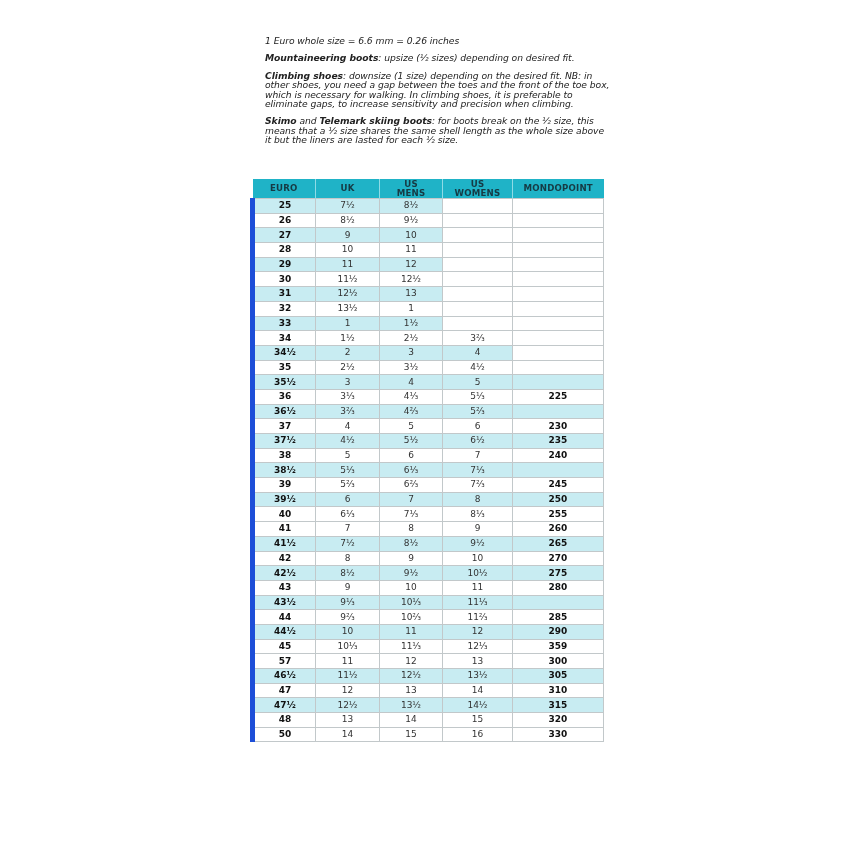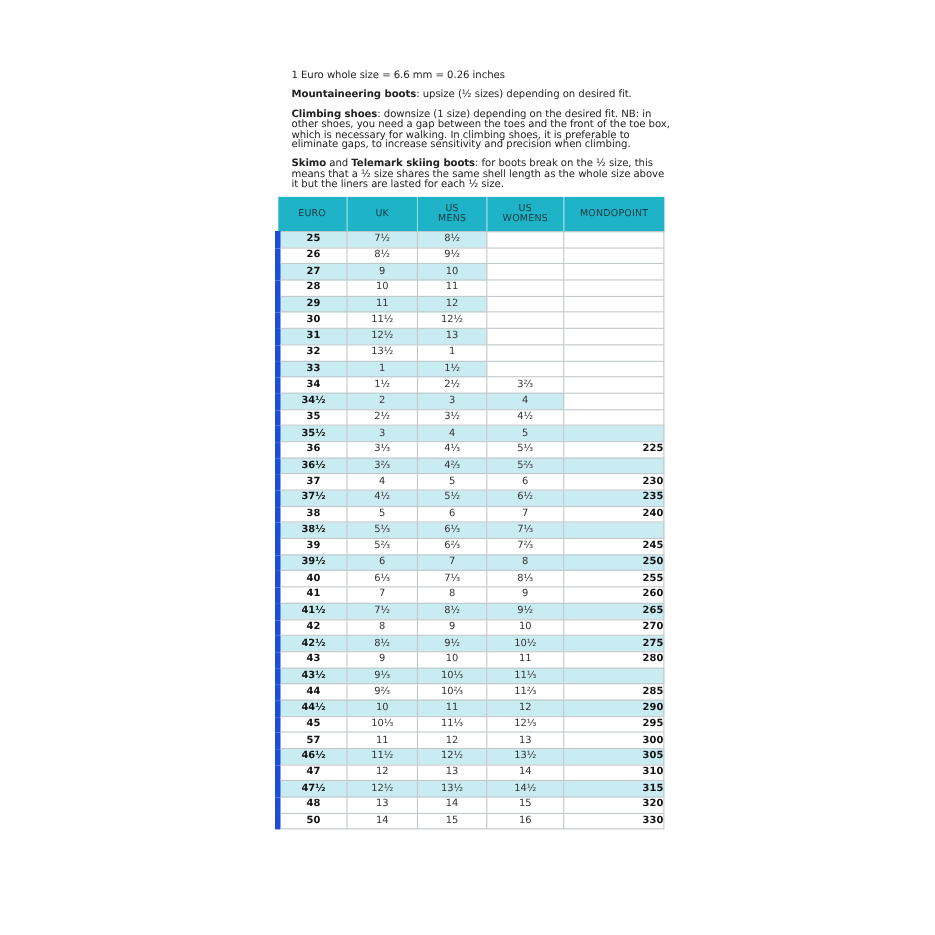--- a/index.html
+++ b/index.html
@@ -1,25 +1,25 @@
 <!DOCTYPE html>
 <html><head>
 <meta charset="utf-8">
 <style>
   html, body { margin: 0; padding: 0; background: #ffffff; }
   body { width: 850px; height: 850px; position: relative; font-family: "DejaVu Sans", sans-serif; color: #222; }
-  .notes { position: absolute; left: 265px; top: 64px; width: 345px; font-size: 9.2px; line-height: 9.4px; letter-spacing: -0.05px; }
+  .notes { position: absolute; left: 265px; top: 36px; width: 345px; font-size: 9.2px; line-height: 9.4px; letter-spacing: -0.05px; font-style: italic; }
   .notes p { margin: 0 0 8px 0; }
   .notes b { font-weight: bold; }
   table.size { position: absolute; left: 250px; top: 179px; border-collapse: collapse; table-layout: fixed; width: 351px; font-size: 9px; }
-  table.size th { background: #1fb3c7; color: #163a44; font-weight: normal; font-size: 8.6px; line-height: 8.4px; height: 31px; padding: 0; border-left: 1px solid #8fdbe6; text-align: center; letter-spacing: 0.2px; }
+  table.size th { background: #1fb3c7; color: #163a44; font-weight: bold; font-size: 8.6px; line-height: 8.4px; height: 19px; padding: 0; border-left: 1px solid #8fdbe6; text-align: center; letter-spacing: 0.2px; }
   table.size th:first-child { border-left: none; }
   table.size td { height: 13.7px; padding: 0; text-align: center; border: 1px solid #c2c8ca; border-left: 1px solid #6ecbd8; line-height: 13px; color: #333; }
   table.size td:first-child { border-left: 5px solid #1d4ed8; font-weight: bold; color: #111; }
-  table.size td.mondo { font-weight: bold; color: #111; text-align: right; }
+  table.size td.mondo { font-weight: bold; color: #111; }
   table.size td.shade { background: #c8ecf2; }
 </style>
 </head>
 <body>
 
 <div class="notes">
   <p>1 Euro whole size = 6.6 mm = 0.26 inches</p>
   <p><b>Mountaineering boots</b><span>: upsize (½ sizes) depending on desired fit.</span></p>
   <p><b>Climbing shoes</b><span>: downsize (1 size) depending on the desired fit. NB: in other shoes, you need a gap between the toes and the front of the toe box, which is necessary for walking. In climbing shoes, it is preferable to eliminate gaps, to increase sensitivity and precision when climbing.</span></p>
   <p><b>Skimo</b><span> and </span><b>Telemark skiing boots</b><span>: for boots break on the ½ size, this means that a ½ size shares the same shell length as the whole size above it but the liners are lasted for each ½ size.</span></p>
@@ -253,21 +253,21 @@
         <td class="shade">10</td>
         <td class="shade">11</td>
         <td class="shade">12</td>
         <td class="mondo shade">290</td>
       </tr>
       <tr>
         <td>45</td>
         <td>10⅓</td>
         <td>11⅓</td>
         <td>12⅓</td>
-        <td class="mondo">295</td>
+        <td class="mondo">359</td>
       </tr>
       <tr>
         <td>57</td>
         <td>11</td>
         <td>12</td>
         <td>13</td>
         <td class="mondo">300</td>
       </tr>
       <tr>
         <td class="shade">46½</td>

